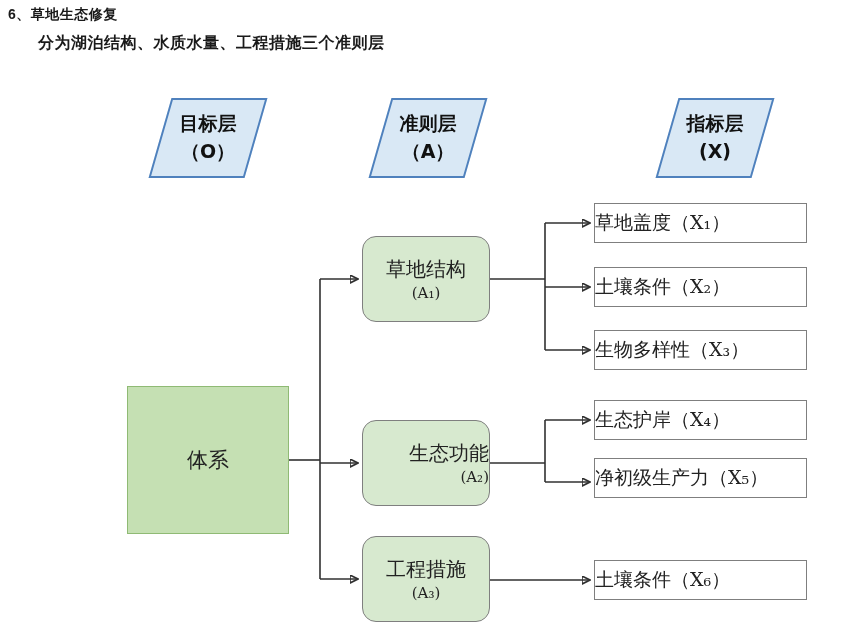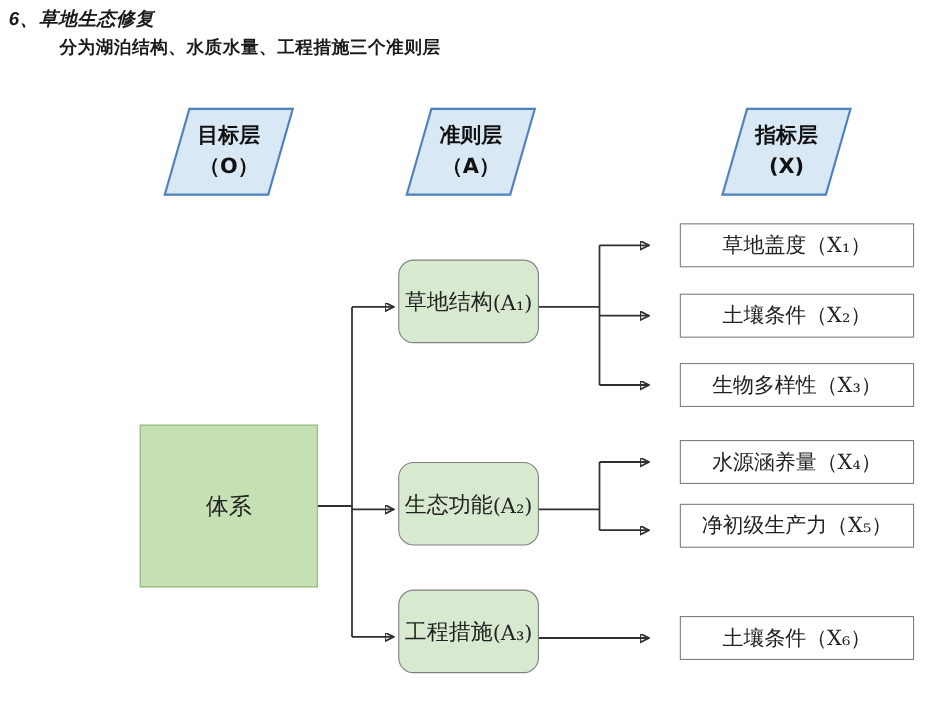--- a/index.html
+++ b/index.html
@@ -5,26 +5,25 @@
   * { margin:0; padding:0; box-sizing:border-box; }
   html,body { width:850px; height:644px; }
   body {
     position:relative;
     background:#ffffff;
     font-family:"Liberation Sans", sans-serif;
     overflow:hidden;
   }
   .title {
     position:absolute; left:8px; top:6px;
-    font-size:17px; font-weight:bold; color:#1a1a1a;
+    font-size:14px; font-weight:bold; color:#1a1a1a;
     letter-spacing:0.5px;
-    font-style:italic;
   }
   .subtitle {
-    position:absolute; left:54px; top:33px;
+    position:absolute; left:38px; top:33px;
     font-size:16px; font-weight:bold; color:#1a1a1a;
     letter-spacing:0.5px;
   }
   
   .para {
     position:absolute; width:96px; height:80px;
     background:var(--header_fill,#d9e8f5);
     border:2px solid var(--header_border,#4f81bd);
     transform:skewX(-16deg);
   }
@@ -50,46 +49,45 @@
     display:flex; flex-direction:column;
     align-items:center; justify-content:center;
     font-family:"DejaVu Serif", serif;
     font-size:21px; color:#222; line-height:1.55;
     text-align:center;
   }
 
   
   .crit {
     position:absolute; left:362px;
-    width:128px; height:76px;
+    width:128px; height:86px;
     background:var(--criteria_fill,#d7e9cf);
     border:1.5px solid var(--box_border,#7f7f7f);
     border-radius:14px;
-    display:flex; flex-direction:row;
+    display:flex; flex-direction:column;
     align-items:center; justify-content:center;
     font-family:"DejaVu Serif", serif; color:#222;
     text-align:center;
   }
   .crit .name { font-size:20px; line-height:1.2; }
-  .crit .code { font-size:19px; margin-top:3px; }
+  .crit .code { font-size:15px; margin-top:3px; }
   .crit1 { top:236px; }
-  .crit2 { top:420px; }
+  .crit2 { top:420px;align-items:flex-end; }
   .crit3 { top:536px; }
 
   
   .ind {
     position:absolute; left:594px;
     width:213px; height:40px;
     background:#ffffff;
     border:1.5px solid var(--box_border,#7f7f7f);
-    display:flex; align-items:center; justify-content:center;
+    display:flex; align-items:center; justify-content:flex-start;
     font-family:"DejaVu Serif", serif;
     font-size:19px; color:#222;
     white-space:nowrap;
-    margin-left:24px;
   }
   .ind1 { top:203px; }
   .ind2 { top:267px; }
   .ind3 { top:330px; }
   .ind4 { top:400px; }
   .ind5 { top:458px; }
   .ind6 { top:560px; }
 
   svg.lines {
     position:absolute; left:0; top:0;
@@ -174,20 +172,20 @@
 <div class="ind ind1">
   <span>草地盖度（X₁）</span>
 </div>
 <div class="ind ind2">
   <span>土壤条件（X₂）</span>
 </div>
 <div class="ind ind3">
   <span>生物多样性（X₃）</span>
 </div>
 <div class="ind ind4">
-  <span>水源涵养量（X₄）</span>
+  <span>生态护岸（X₄）</span>
 </div>
 <div class="ind ind5">
   <span>净初级生产力（X₅）</span>
 </div>
 <div class="ind ind6">
   <span>土壤条件（X₆）</span>
 </div>
 
 </body></html>

